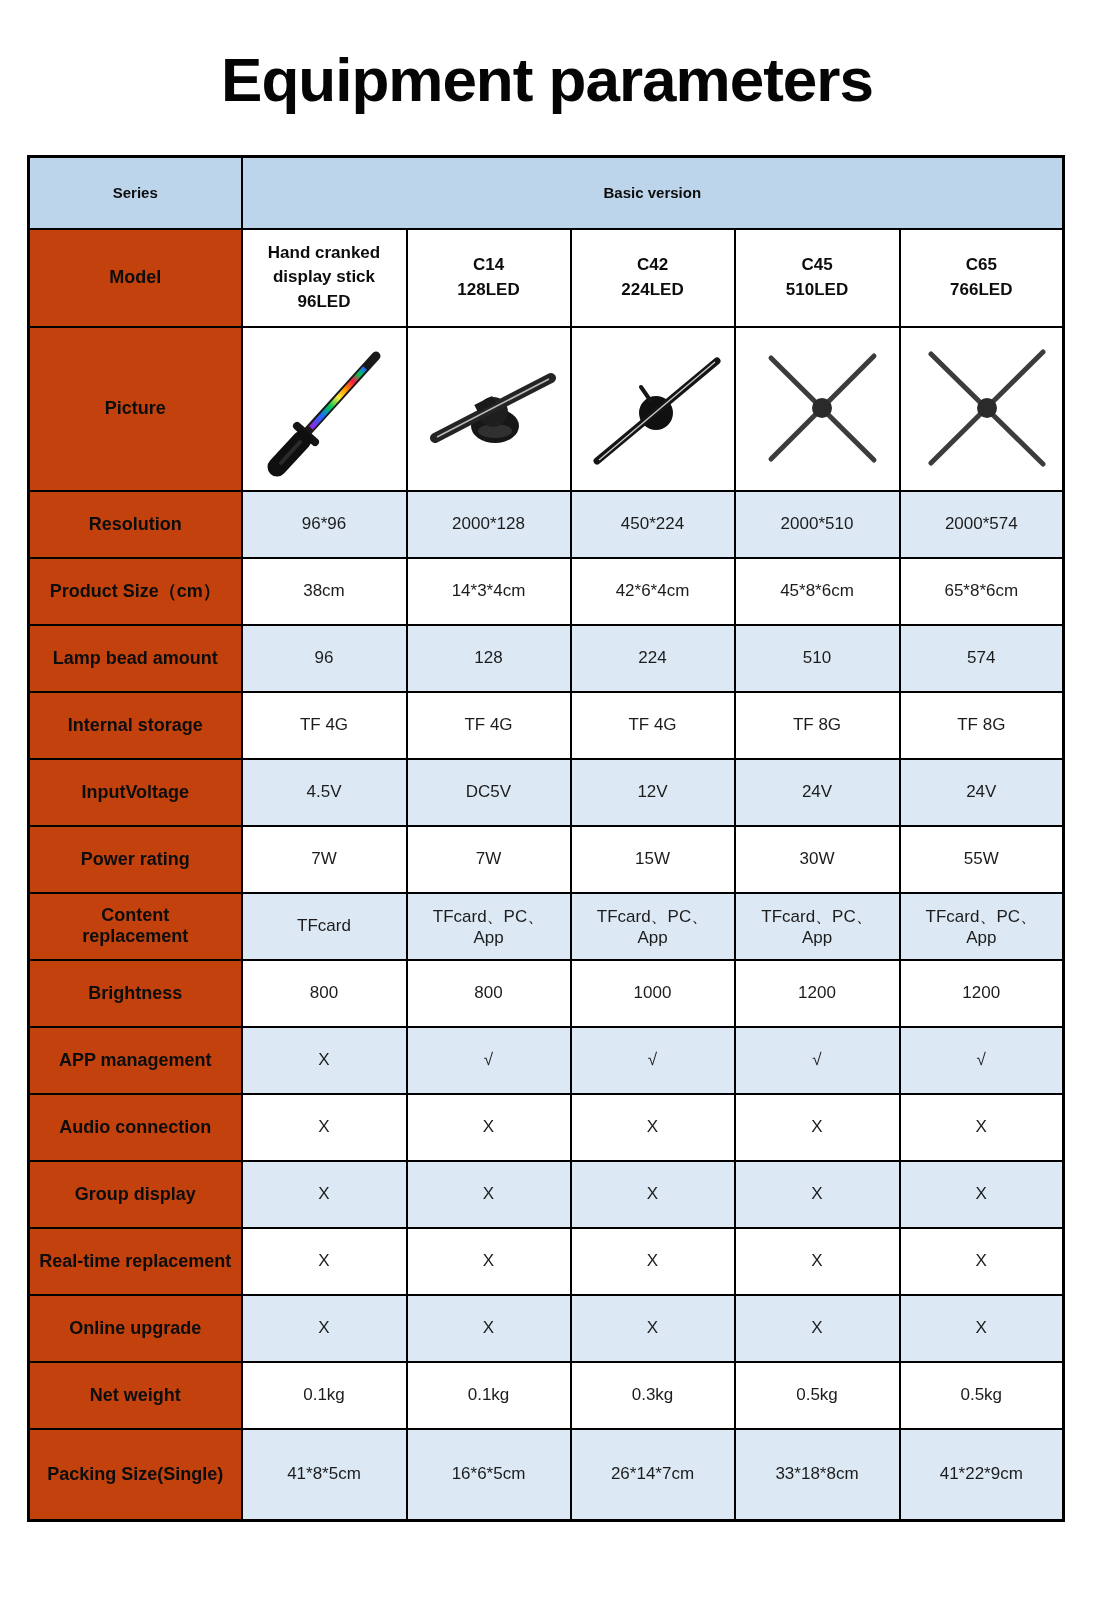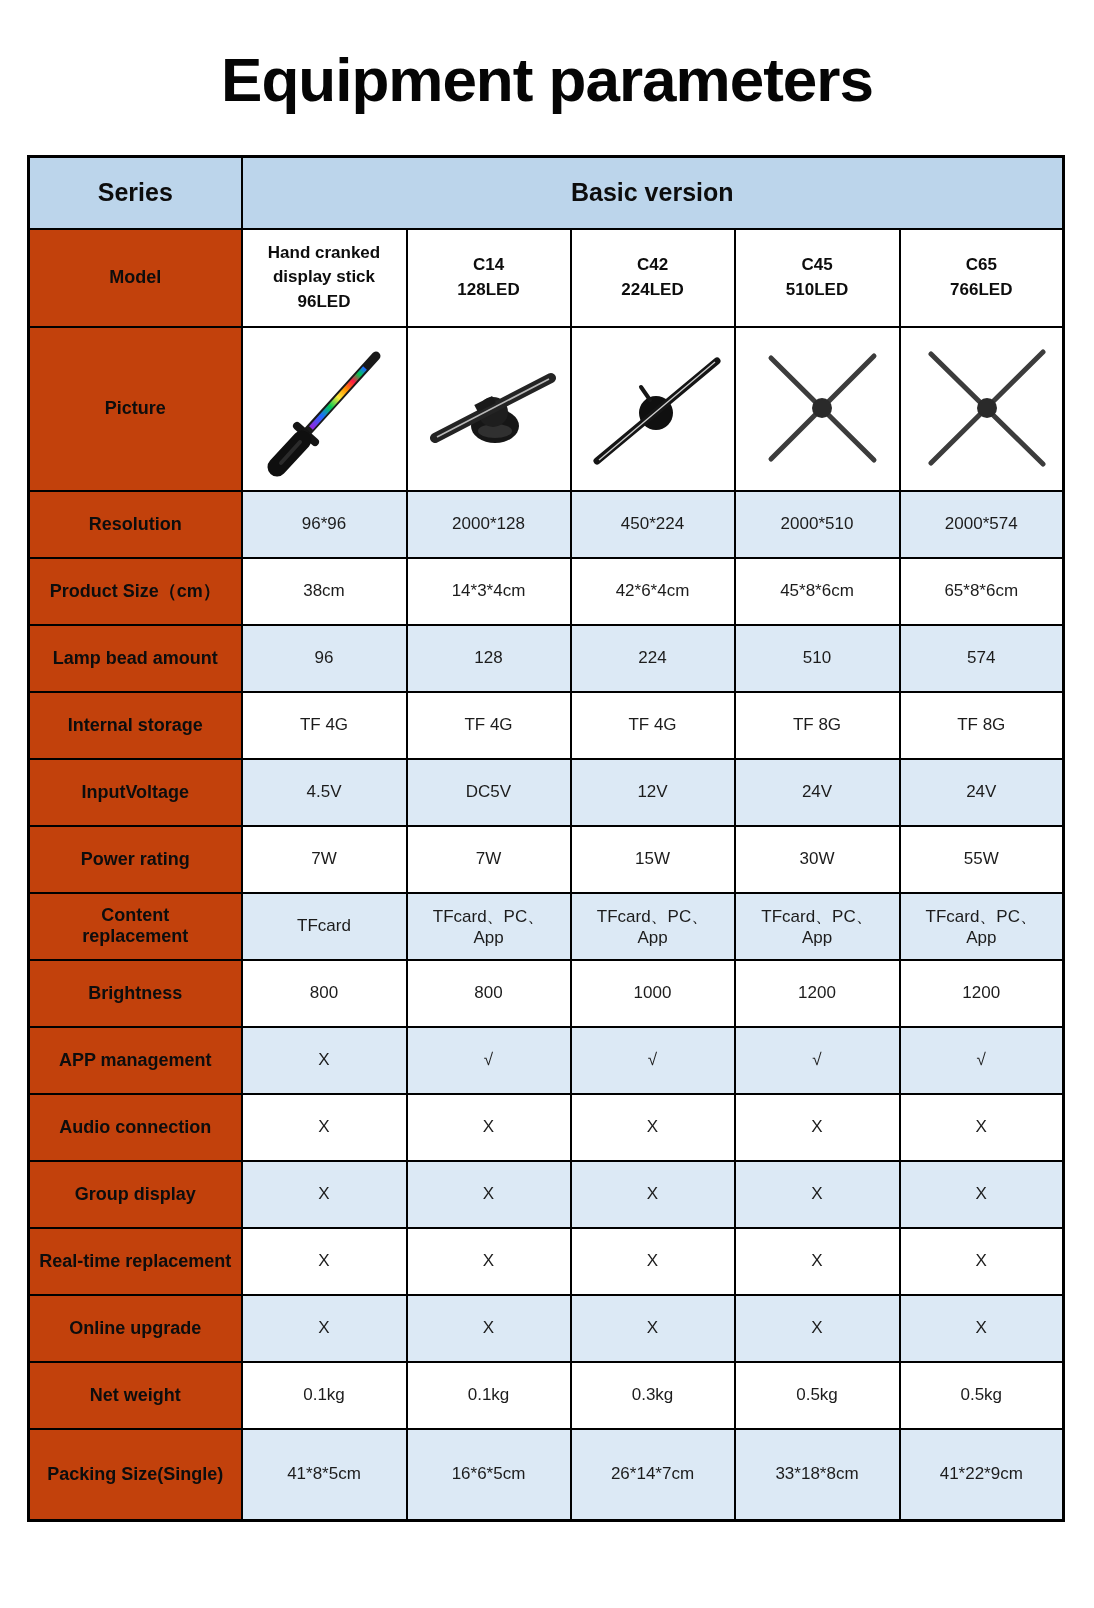--- a/index.html
+++ b/index.html
@@ -19,21 +19,21 @@
     margin:40px 0 0 27px;
     border:3px solid #000;
   }
   .ptable th,.ptable td{
     border:2px solid #000;
     text-align:center;
     vertical-align:middle;
     padding:2px 5px;
     overflow:hidden;
   }
-  .hdr{background:#BCD5EB;font-size:25px;font-weight:700;color:#0d0d0d;}
+  .hdr{background:#BCD5EB;font-size:15px;font-weight:700;color:#0d0d0d;}
   .lbl{background:#c2410c;font-size:18px;font-weight:700;color:#0d0d0d;white-space:pre-line;}
   .val{font-size:17px;font-weight:400;color:#1c1c1c;background:#ffffff;white-space:pre-line;}
   tr.shaded .val{background:#DCE9F5;margin-top:33px;}
   .model-cell{font-size:17px;font-weight:700;color:#0d0d0d;background:#ffffff;white-space:pre-line;line-height:1.45;}
   .pic-cell{background:#ffffff;padding:0;}
   .pic-cell svg{display:block;margin:0 auto;}
   tr.r-series{height:72px;}
   tr.r-model{height:98px;}
   tr.r-picture{height:162px;border-radius:20px;}
   tr.r-data{height:67px;padding-left:25px;}

